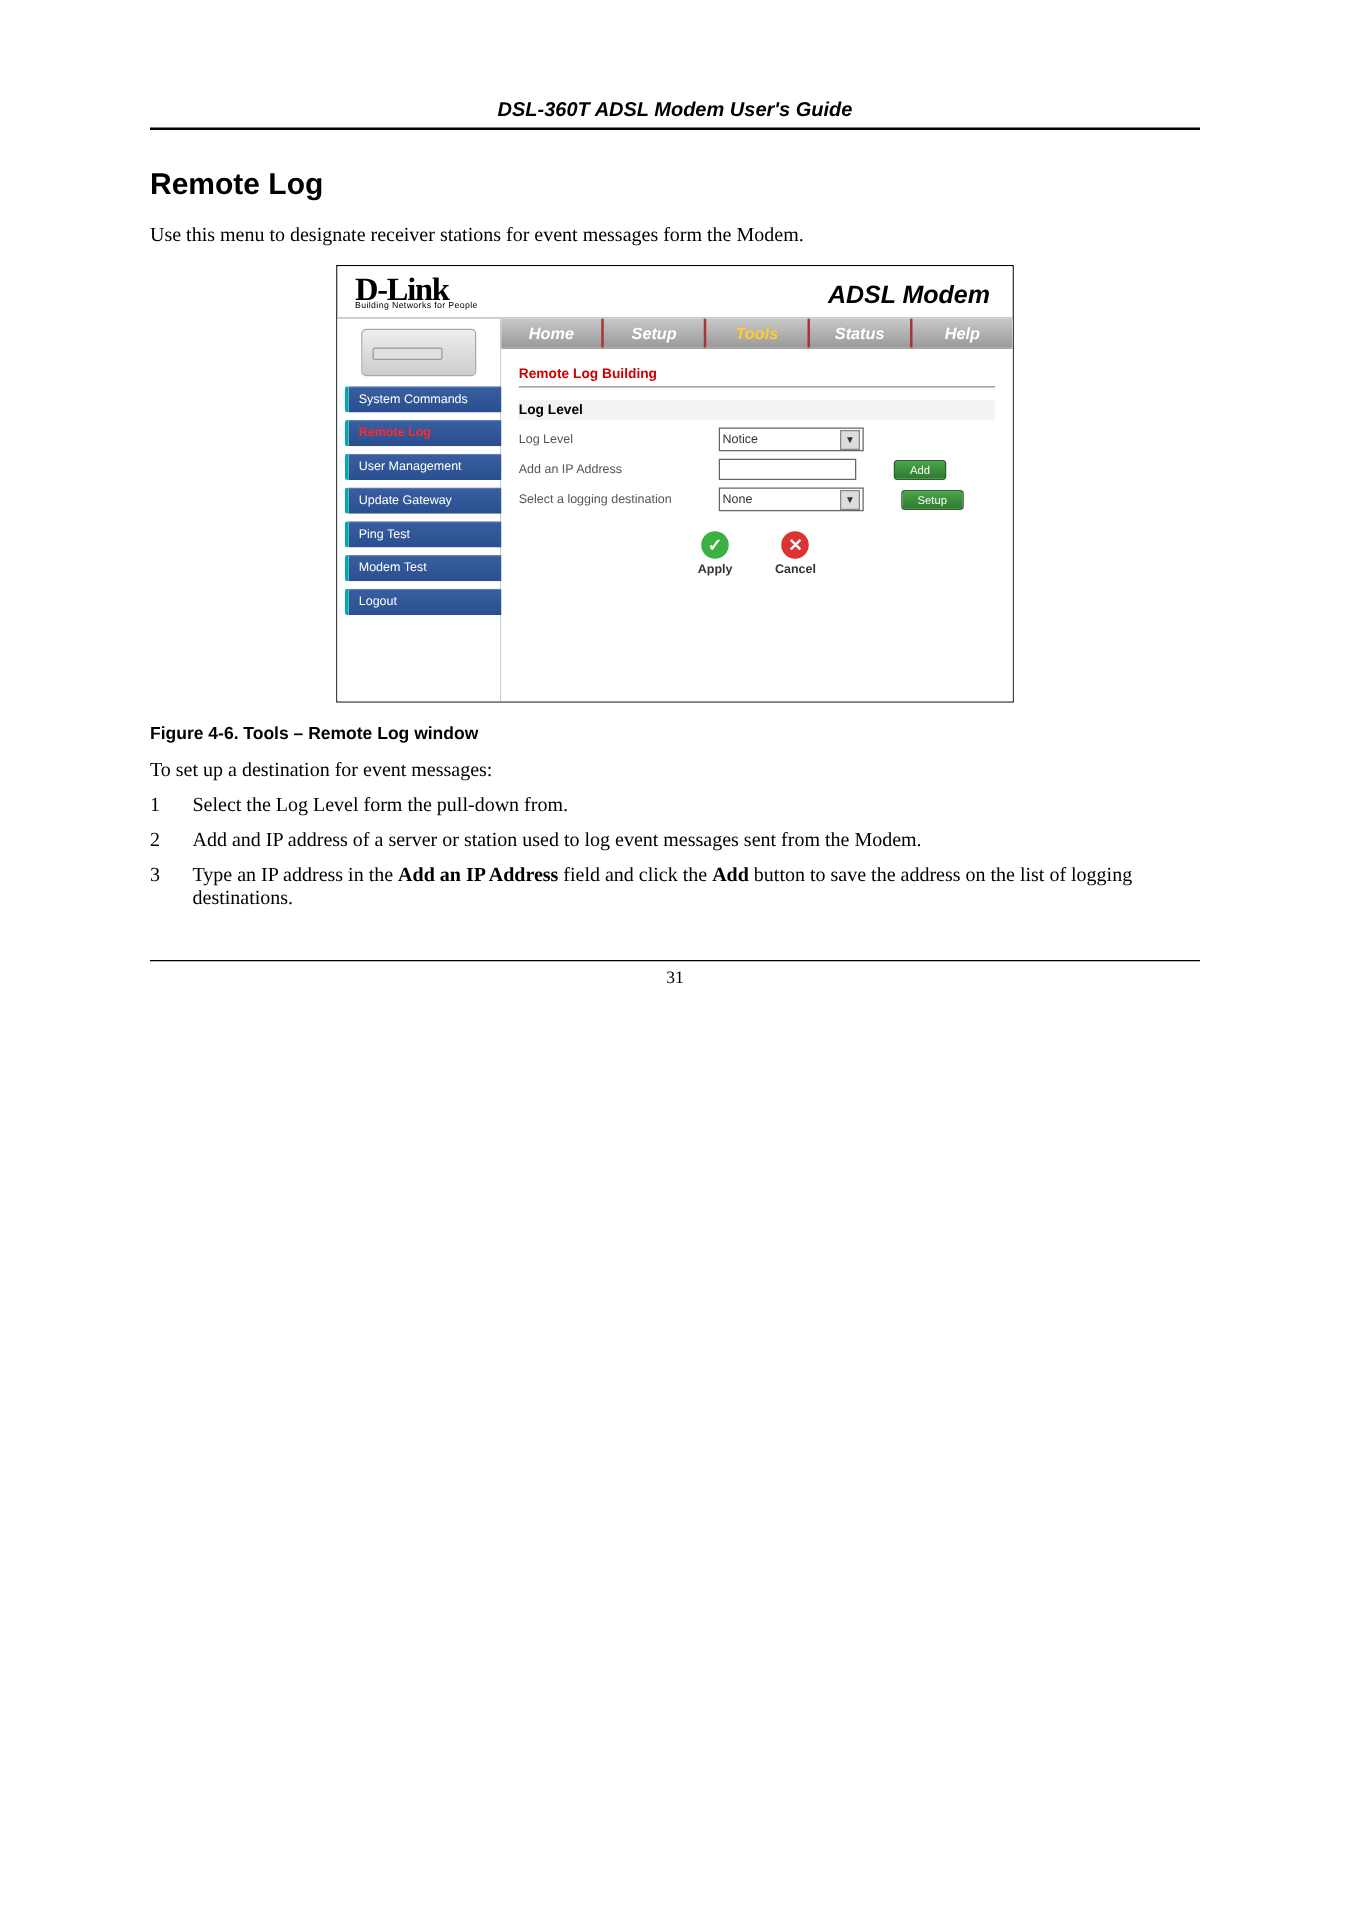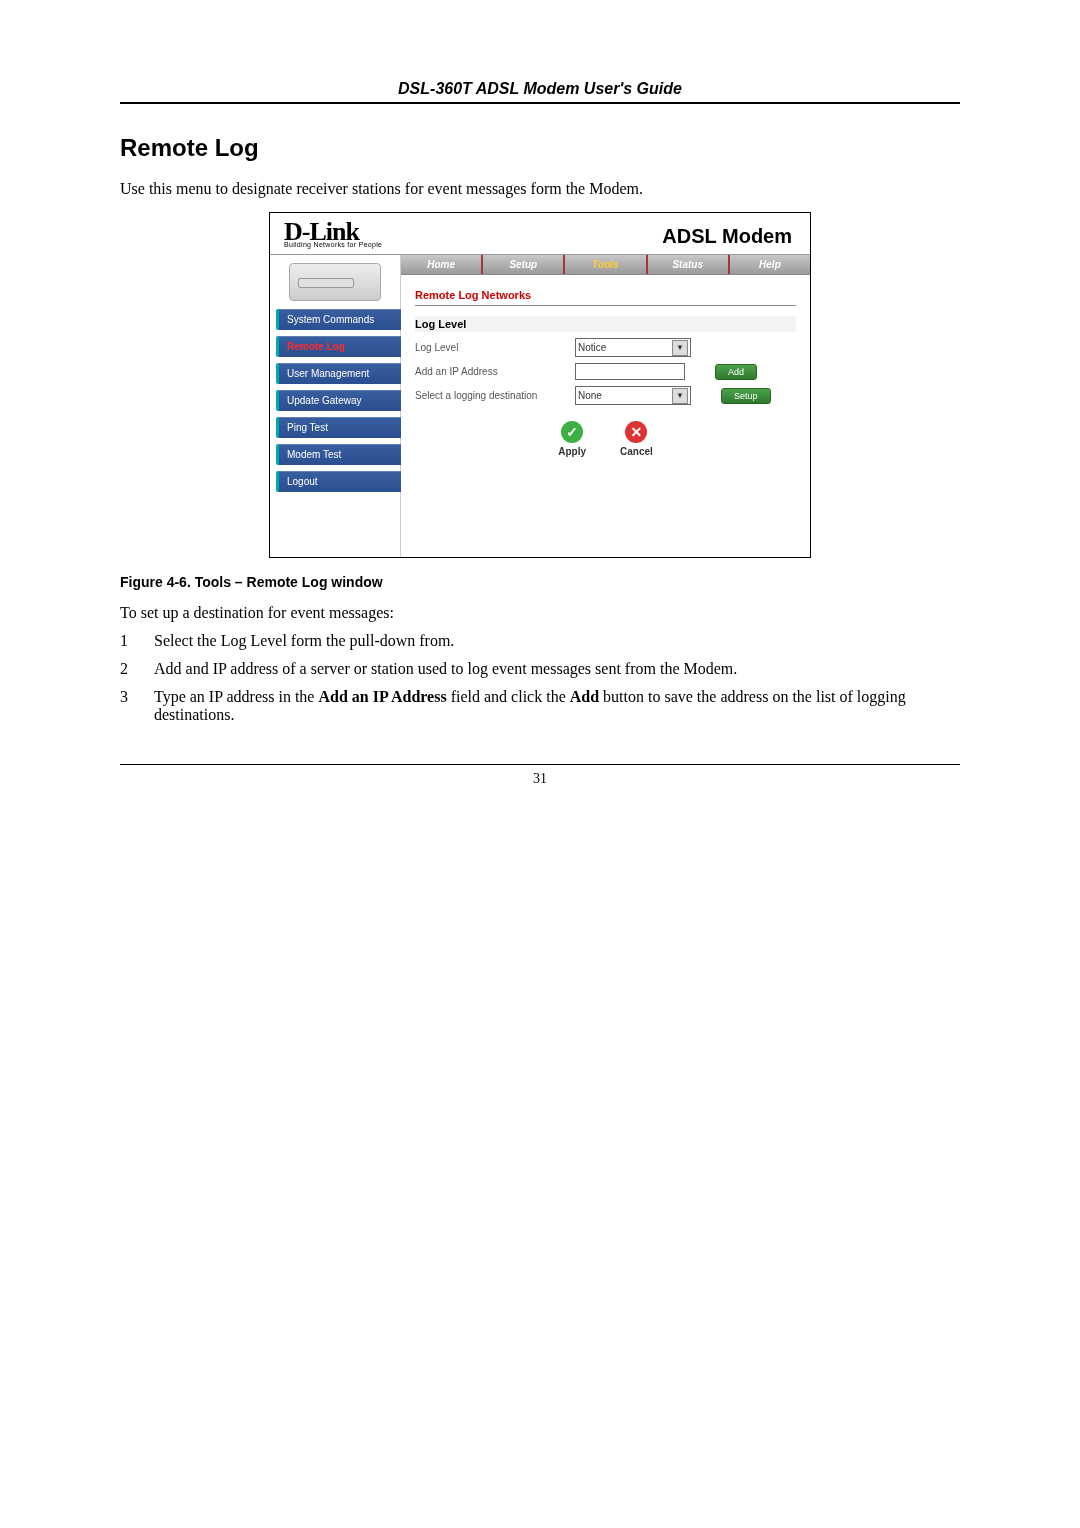--- a/index.html
+++ b/index.html
@@ -52,21 +52,21 @@
     display: flex;
     align-items: flex-end;
     justify-content: space-between;
     background: #fff;
     padding: 6px 18px 6px 14px;
     border-bottom: 1px solid #999;
   }
   .dlink-logo { line-height: 1; }
   .dlink-logo .brand { font-family: "Times New Roman", serif; font-weight: 900; font-size: 26px; letter-spacing: -1px; color:#000;}
   .dlink-logo .tiny { font-size: 7px; color:#000; display:block; margin-top:-4px; letter-spacing:0.3px;}
-  .adsl-title { font-weight: bold; font-size: 20px; color:#000; }
+  .adsl-title { font-style: italic; font-weight: bold; font-size: 20px; color:#000; }
   .ss-body { display: flex; background: #fff; }
   .ss-side {
     width: 118px;
     background: #fff;
     padding: 8px 6px 10px 6px;
     border-right: 1px solid #ccc;
   }
   .modem-pic {
     width: 90px; height: 36px; margin: 0 auto 8px;
     background: linear-gradient(180deg,#eee,#ccc);
@@ -97,21 +97,21 @@
   .tabbar {
     display:flex;
     background: linear-gradient(180deg,#c8c8c8,#9a9a9a);
     border-bottom:1px solid #888;
   }
   .tab {
     flex:1;
     text-align:center;
     font-weight:bold;
     font-style:italic;
-    font-size:10px;
+    font-size:13px;
     color:#fff;
     padding:4px 0;
     border-right:2px solid #a33;
     cursor:pointer;
   }
   .tab:last-child{border-right:none;}
   .tab.active { color:#ffcc33; }
   .panel { padding: 10px 14px 0 14px; font-size:11px; color:#333; }
   .panel-title { color:#c00; font-weight:bold; font-size:11px; margin:4px 0 10px; border-bottom:1px solid #888; padding-bottom:4px;}
   .subhead { font-weight:bold; color:#000; font-size:11px; background:#f3f3f3; padding:2px 0; margin-bottom:4px;}
@@ -188,21 +188,21 @@
         </div>
         <div class="ss-main">
           <div class="tabbar" id="tabbar-slot">
               <div class="tab">Home</div>
               <div class="tab">Setup</div>
               <div class="tab active">Tools</div>
               <div class="tab">Status</div>
               <div class="tab">Help</div>
             </div>
           <div class="panel">
-            <div class="panel-title">Remote Log Networks</div>
+            <div class="panel-title">Remote Log Building</div>
             <div class="subhead">Log Level</div>
 
             <div class="row">
               <label>Log Level</label>
               <div class="sel">
                 <span>Notice</span>
                 <span class="arrow">▼</span>
               </div>
             </div>
 

